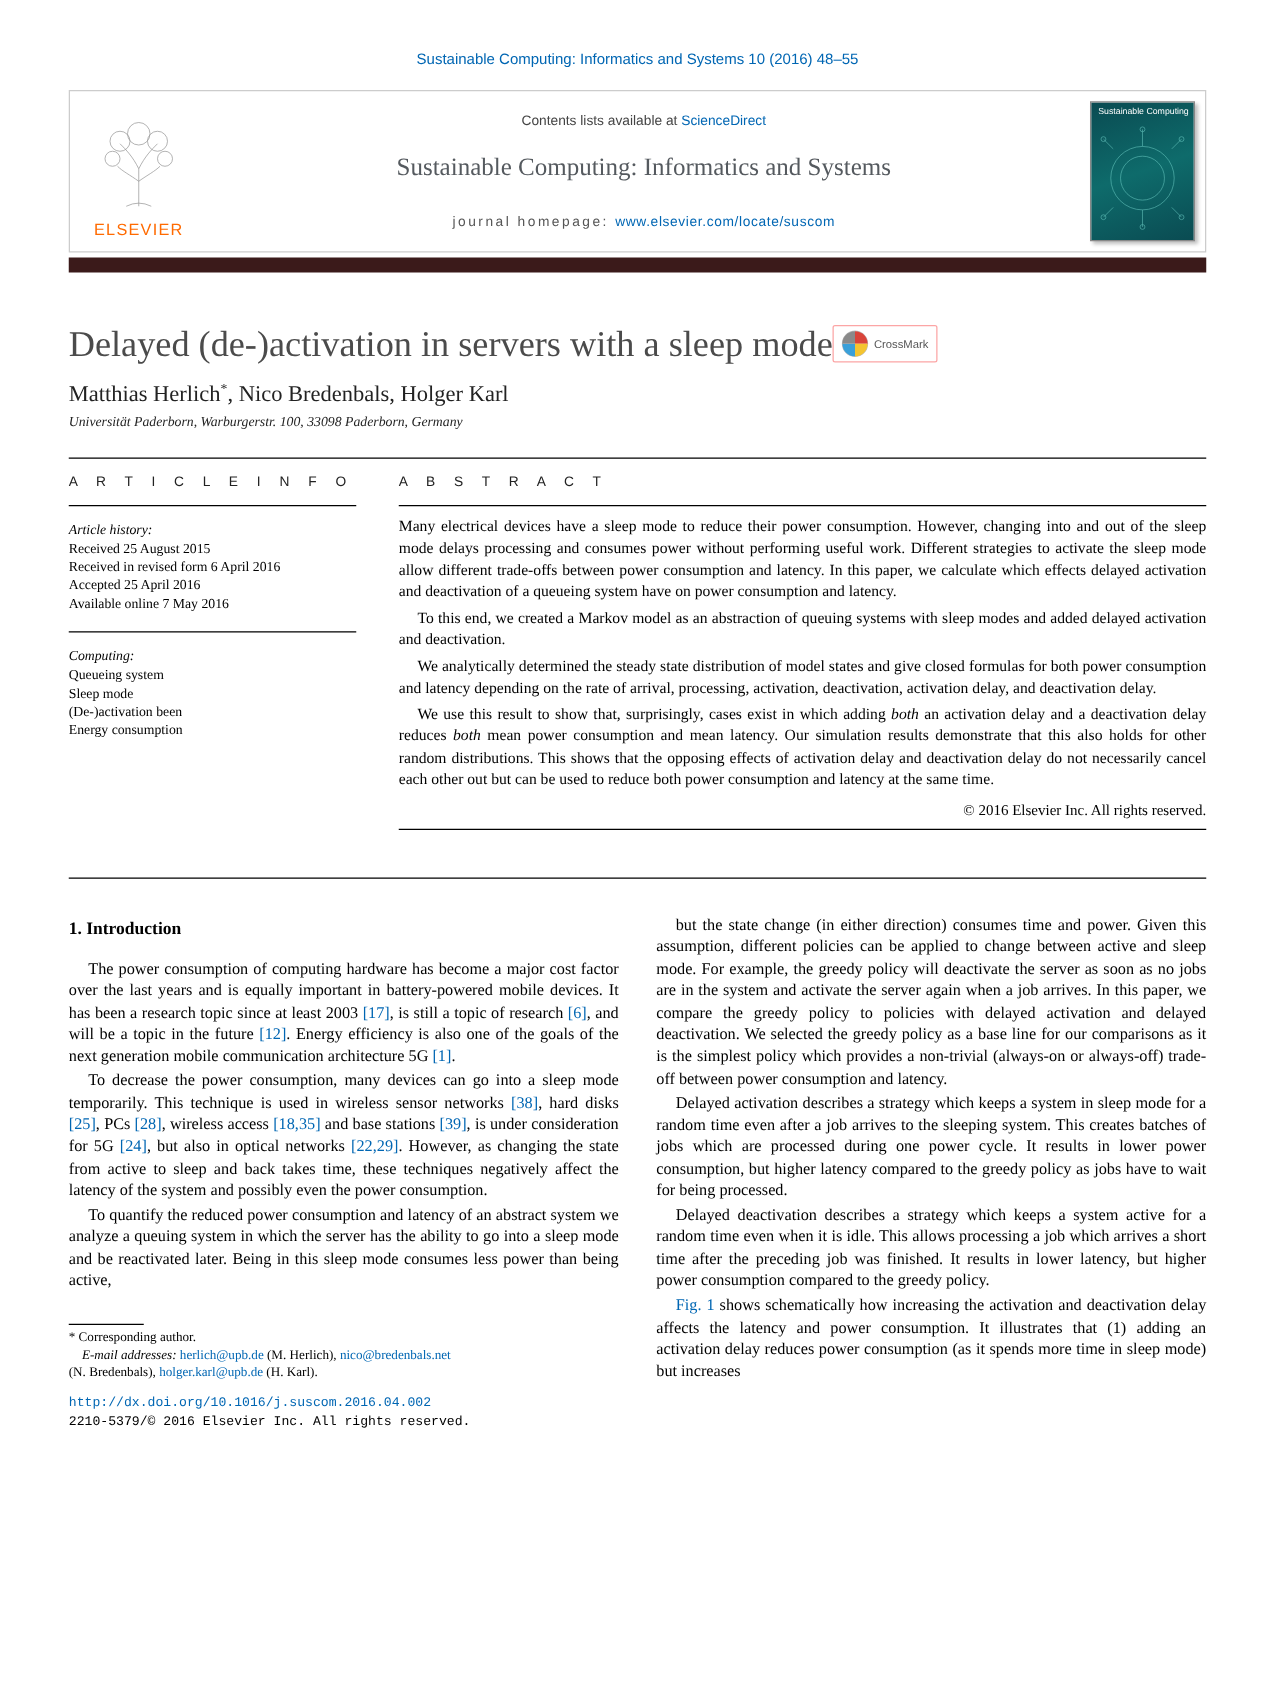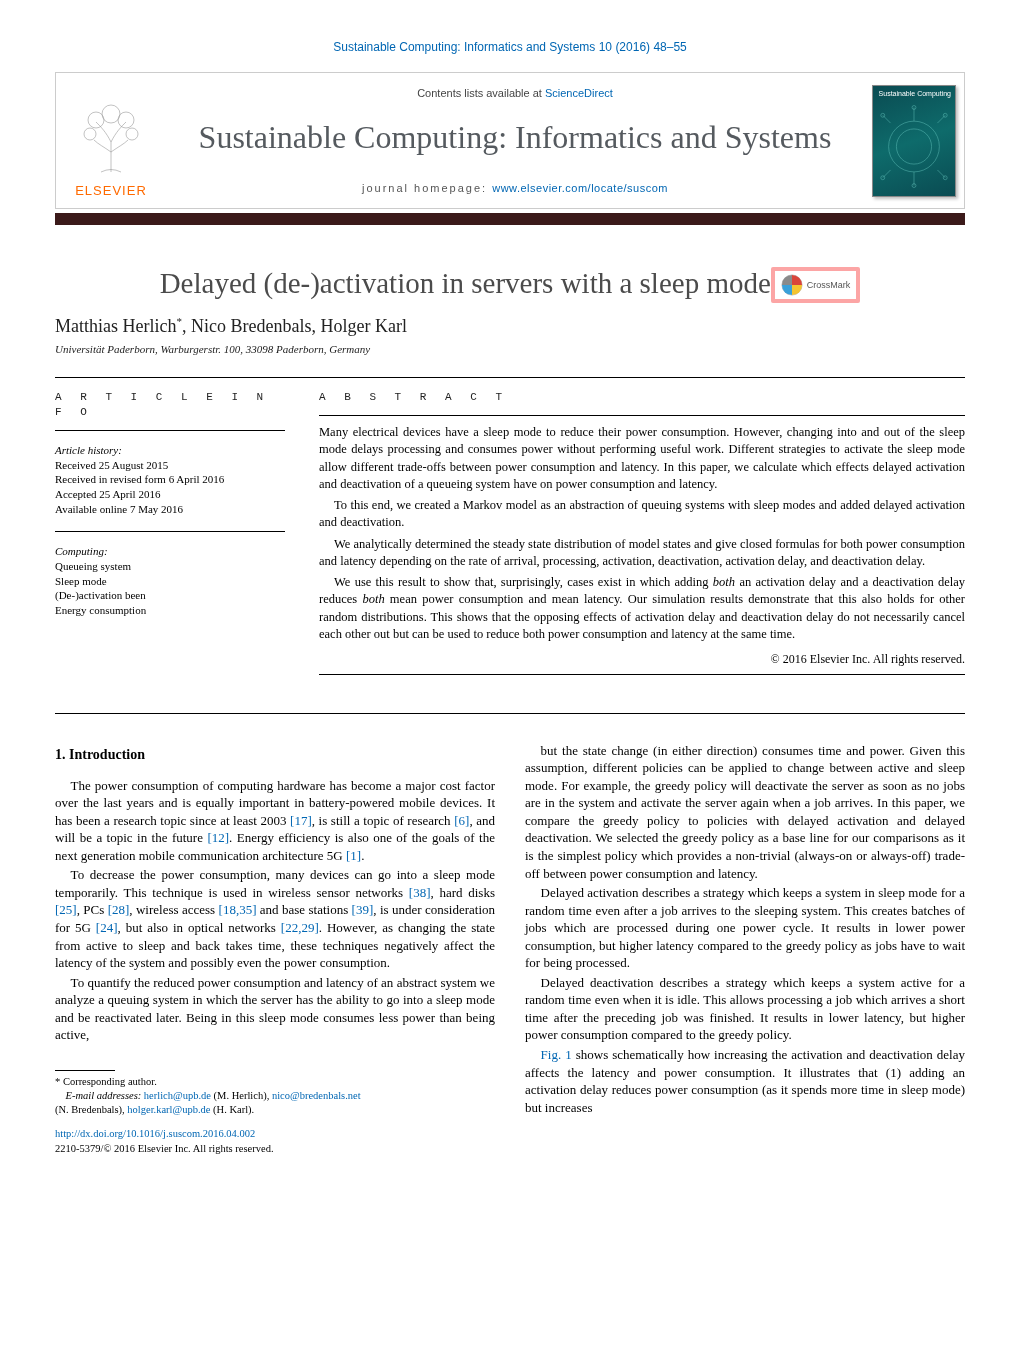--- a/index.html
+++ b/index.html
@@ -57,21 +57,21 @@
     gap: 20px;
   }
   .contents-line {
     font-family: Arial, sans-serif;
     font-size: 11px;
     color: #444;
   }
   .contents-line a { color: #0066b3; text-decoration: none; }
   .journal-name {
     font-family: Georgia, "Times New Roman", serif;
-    font-size: 32px;
+    font-size: 20px;
     color: #555a5f;
     font-weight: 400;
     text-align: center;
   }
   .homepage-line {
     font-family: Arial, sans-serif;
     font-size: 11px;
     letter-spacing: 2px;
     color: #555;
     margin-top: 6px;
@@ -108,35 +108,35 @@
     inset: 0;
   }
   .accent-bar {
     height: 12px;
     background: #3b1a1a;
     margin-bottom: 42px;
   }
   .title-row {
     display: flex;
     align-items: flex-start;
-    justify-content: center;
+    justify-content: flex-start;
     margin-bottom: 12px;
     margin-top: 28px;
   }
   .article-title {
     font-size: 29px;
     font-weight: 400;
     color: #4b4b4b;
     font-family: Georgia, serif;
   }
   .crossmark {
     display: flex;
     align-items: center;
     gap: 4px;
-    border: 4px solid #fca5a5;
+    border: 1px solid #fca5a5;
     padding: 3px 6px;
     border-radius: 2px;
     font-size: 9px;
     color: #555;
     font-family: Arial, sans-serif;
   }
   .crossmark-circle {
     width: 22px;
     height: 22px;
     border-radius: 50%;
@@ -165,21 +165,21 @@
   .info-col {
     width: 230px;
     font-size: 11px;
     line-height: 1.35;
   }
   .info-head, .abs-head {
     letter-spacing: 6px;
     font-size: 11px;
     color: #222;
     margin-bottom: 10px;
-    font-family: Liberation Mono, monospace;
+    font-family: Liberation Sans, sans-serif;
   }
   .info-block { margin-bottom: 14px; margin-top: 12px; }
   .info-block .it { font-style: italic; }
   .abs-col { flex: 1; font-size: 12.5px; line-height: 1.38; }
   .abs-col p { margin-bottom: 4px; text-align: justify; text-indent: 1.2em; }
   .abs-col p:first-of-type { text-indent: 0; }
   .copyright { text-align: right; margin-top: 8px; font-size: 12px; }
   .info-hr { border: none; border-top: 1px solid #000; width: 100%; margin-bottom: 8px; }
 
   .body-cols {
@@ -212,20 +212,21 @@
     border: none;
     border-top: 1px solid #000;
     width: 60px;
     margin-bottom: 4px;
   }
   .footnotes a { color: #0066b3; text-decoration: none; }
   .doi-block {
     font-size: 10.5px;
     margin-top: 10px;
     line-height: 1.35;
+    font-family: Liberation Mono, monospace;
   }
   .doi-block a { color: #0066b3; text-decoration: none; }
 </style>
 </head>
 <body>
 
 <div class="page">
 
   <div class="running-head">Sustainable Computing: Informatics and Systems 10 (2016) 48–55</div>
 

